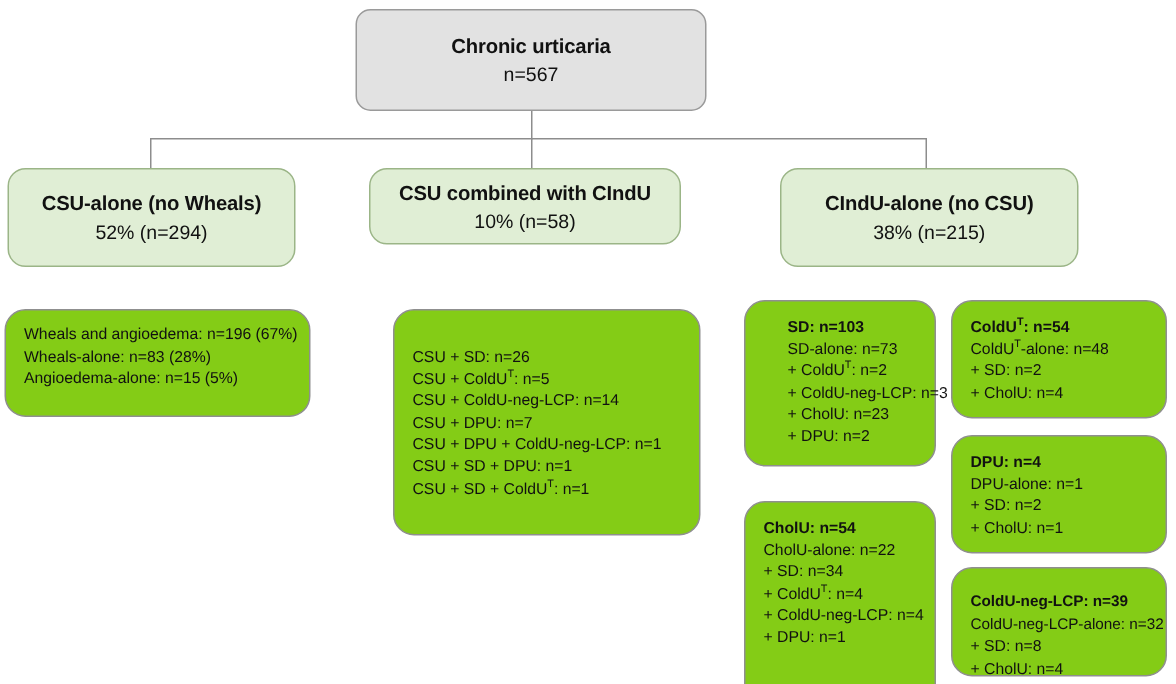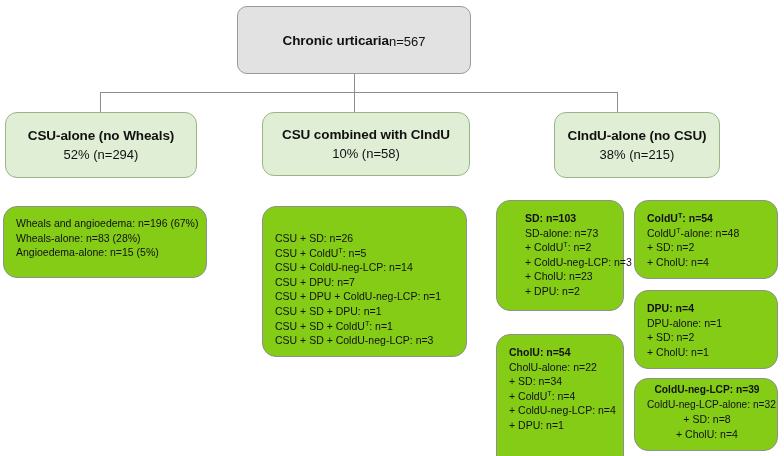--- a/index.html
+++ b/index.html
@@ -16,21 +16,21 @@
     position:absolute;
     box-sizing:border-box;
     border:1px solid #8a8a8a;
     border-radius:12px;
     background:#84cc16;
   }
   .box.root{
     background:#e2e2e2;
     border:1px solid #9a9a9a;
     border-radius:10px;
-    display:flex;flex-direction:row;
+    display:flex;flex-direction:column;
     align-items:center;justify-content:center;
   }
   .box.green{
     background:#e0eed5;
     border:1px solid #9bb587;
     border-radius:12px;
     display:flex;flex-direction:column;
     align-items:center;justify-content:center;
   }
   .box.detail{
@@ -82,26 +82,26 @@
   <div class="conn h" style="left:100px;top:92px;width:518px;"></div>
   <div class="conn v" style="left:100px;top:92px;height:20px;"></div>
   <div class="conn v" style="left:354px;top:92px;height:20px;"></div>
   <div class="conn v" style="left:617px;top:92px;height:20px;"></div>
 
   <div class="box green" style="left:5px;top:112px;width:192px;height:66px;">
     <div class="title">CSU-alone (no Wheals)</div>
     <div class="subtitle">52% (n=294)</div>
   </div>
 
-  <div class="box green" style="left:262px;top:112px;width:208px;height:64px;">
+  <div class="box green" style="left:246px;top:112px;width:208px;height:51px;">
     <div class="title">CSU combined with CIndU</div>
     <div class="subtitle">10% (n=58)</div>
   </div>
 
-  <div class="box green" style="left:520px;top:112px;width:166px;height:66px;margin-left:34px;">
+  <div class="box green" style="left:520px;top:112px;width:199px;height:66px;">
     <div class="title">CIndU-alone (no CSU)</div>
     <div class="subtitle">38% (n=215)</div>
   </div>
 
   <div class="box detail" style="left:3px;top:206px;width:204px;height:72px;padding-top:9px;">
     <ul class="lines">
       <li>Wheals and angioedema: n=196 (67%)</li>
       <li>Wheals-alone: n=83 (28%)</li>
       <li>Angioedema-alone: n=15 (5%)</li>
     </ul>
@@ -109,21 +109,20 @@
 
   <div class="box detail" style="left:262px;top:206px;width:205px;height:151px;padding-top:24px;">
     <ul class="lines">
       <li>CSU + SD: n=26</li>
       <li>CSU + ColdU<sup>T</sup>: n=5</li>
       <li>CSU + ColdU-neg-LCP: n=14</li>
       <li>CSU + DPU: n=7</li>
       <li>CSU + DPU + ColdU-neg-LCP: n=1</li>
       <li>CSU + SD + DPU: n=1</li>
       <li>CSU + SD + ColdU<sup>T</sup>: n=1</li>
-      <li>CSU + SD + ColdU-neg-LCP: n=3</li>
     </ul>
   </div>
 
   <div class="box detail" style="left:496px;top:200px;width:128px;height:111px;padding-top:10px;padding-left:28px;">
     <ul class="lines">
       <li class="hd">SD: n=103</li>
       <li>SD-alone: n=73</li>
       <li>+ ColdU<sup>T</sup>: n=2</li>
       <li>+ ColdU-neg-LCP: n=3</li>
       <li>+ CholU: n=23</li>
@@ -153,21 +152,21 @@
 
   <div class="box detail" style="left:634px;top:290px;width:144px;height:79px;padding-top:10px;">
     <ul class="lines">
       <li class="hd">DPU: n=4</li>
       <li>DPU-alone: n=1</li>
       <li>+ SD: n=2</li>
       <li>+ CholU: n=1</li>
     </ul>
   </div>
 
-  <div class="box detail" style="left:634px;top:378px;width:144px;height:73px;padding-top:4px;text-align:center;">
+  <div class="box detail" style="left:634px;top:378px;width:144px;height:73px;padding-top:16px;">
     <ul class="lines">
       <li class="hd wide">ColdU-neg-LCP: n=39</li>
       <li class="wide">ColdU-neg-LCP-alone: n=32</li>
       <li>+ SD: n=8</li>
       <li>+ CholU: n=4</li>
     </ul>
   </div>
 
 </div>
 

